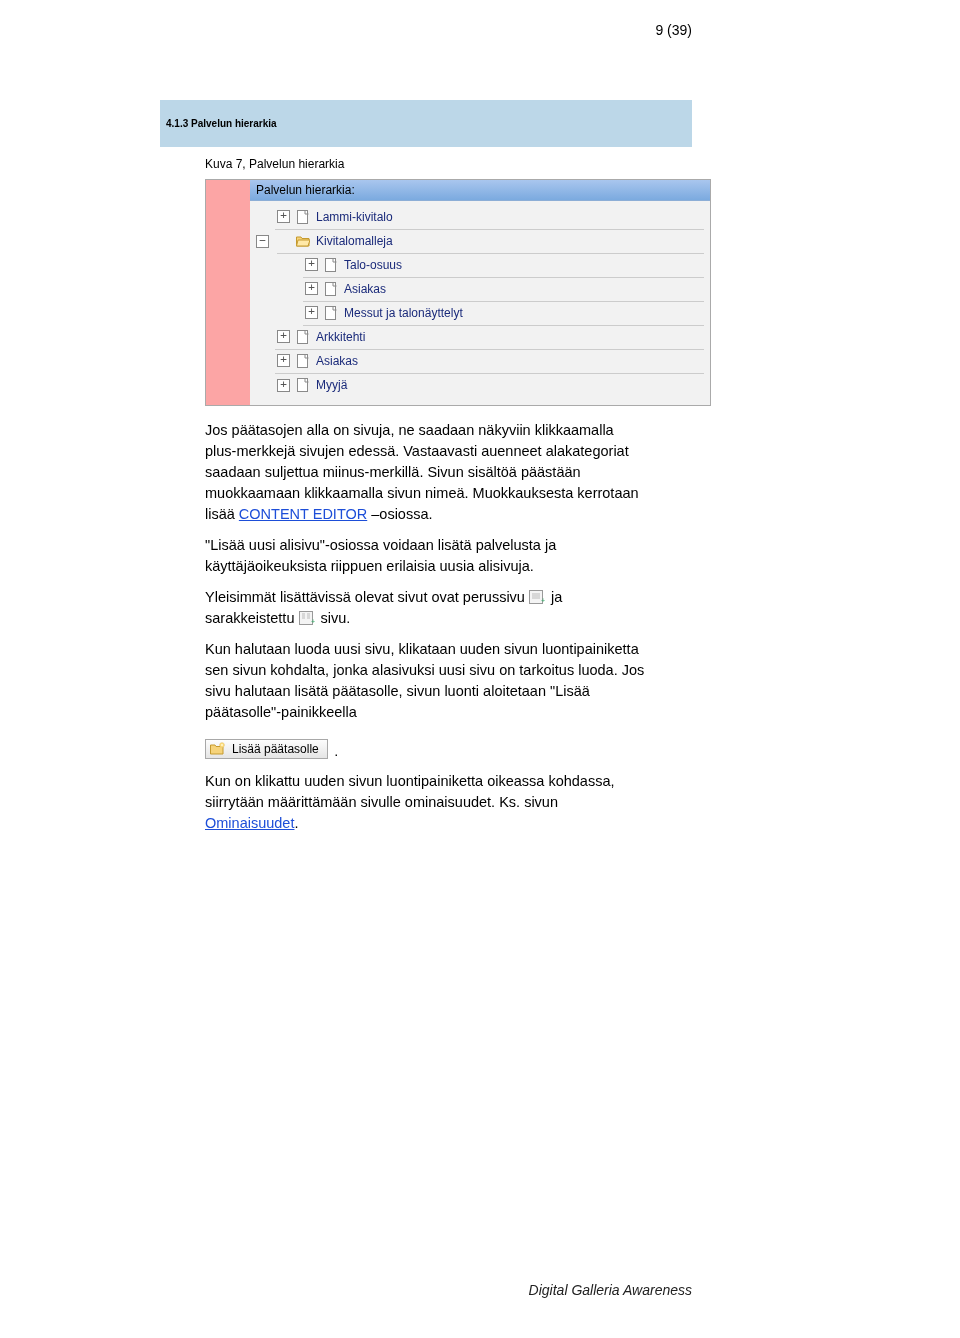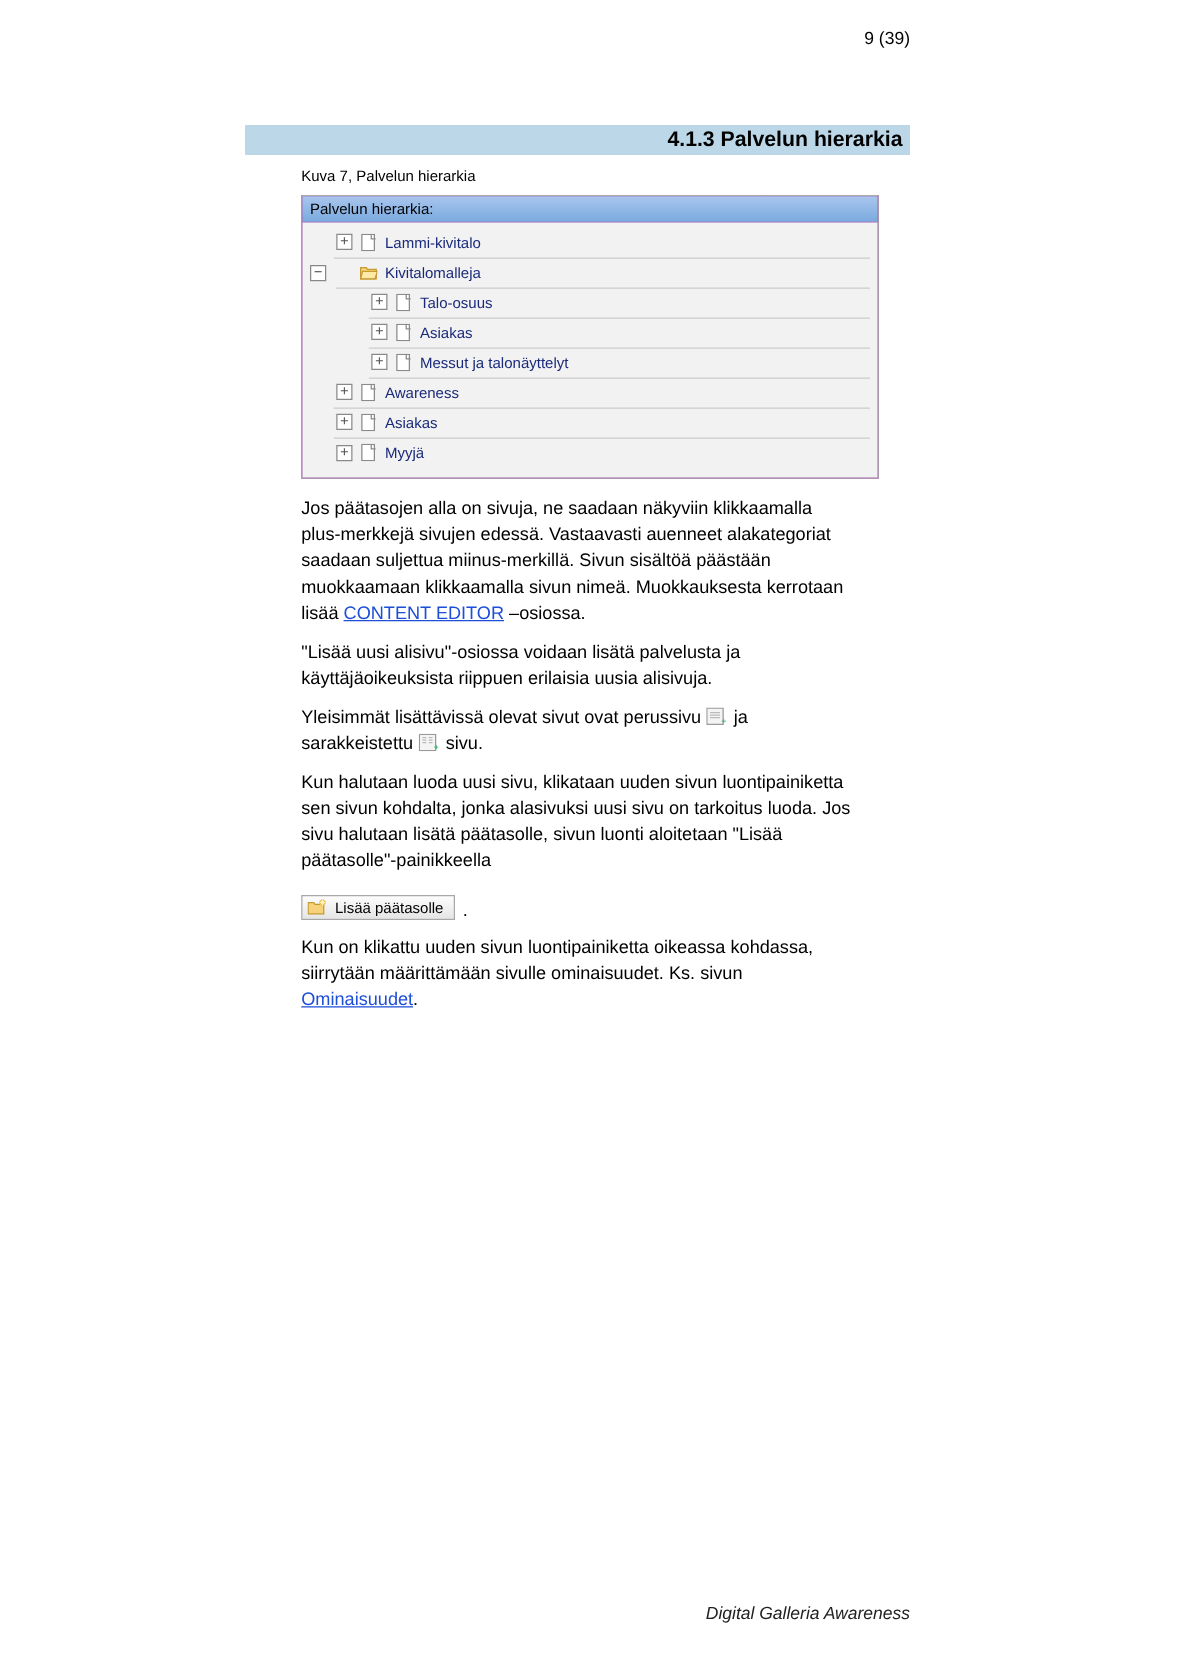--- a/index.html
+++ b/index.html
@@ -8,36 +8,34 @@
     background: #fff;
     font-family: Verdana, Arial, sans-serif;
     color: #000;
   }
   .page {
     width: 782px;
     min-height: 1338px;
     position: relative;
     padding: 40px 90px 60px 160px;
     box-sizing: border-box;
-    margin-left: 36px;
   }
   .page-number-top {
     position: absolute;
     top: 22px;
     right: 90px;
     font-size: 14px;
   }
   .section-heading {
     background: #bcd7e8;
-    padding: 2px 6px;
-    font-size: 17px;
+    padding: 18px 6px;
+    font-size: 10px;
     font-weight: bold;
     margin-top: 60px;
     margin-bottom: 8px;
-    text-align: right;
   }
   .body-text {
     font-size: 14.5px;
     line-height: 1.45;
     margin: 10px 45px 10px 45px;
   }
   .body-text a,
   .body-text .link-like {
     text-decoration: underline;
     color: #1d4ed8;
@@ -46,21 +44,22 @@
     font-size: 12px;
     margin: 10px 45px 8px 45px;
   }
   
   .panel {
     margin: 0 0 14px 45px;
     width: 460px;
     border: 1px solid #aaa;
     font-family: Arial, sans-serif;
     font-size: 12px;
-    background: #a21caf;
+    background: #fca5a5;
+    padding-left: 44px;
   }
   .panel-header {
     background: linear-gradient(#a9c6ee, #7baadf);
     color: #000;
     padding: 3px 6px;
     border-bottom: 1px solid #8daed6;
     font-size: 12px;
   }
   .tree {
     padding: 4px 6px 8px 6px;
@@ -243,21 +242,21 @@
       <div class="tree-row tree-indent-0">
         <span class="exp-placeholder"></span>
         <div class="tree-row-inner">
           <span class="exp-box">+</span>
           <span class="doc-icon">
             <svg viewBox="0 0 14 14">
                 <rect x="1.5" y="0.5" width="10" height="13" fill="#fff" stroke="#8a8a8a"></rect>
                 <path d="M9 0.5 L9 4 L12.5 4" fill="none" stroke="#8a8a8a"></path>
               </svg>
           </span>
-          <span class="tree-label">Awareness</span>
+          <span class="tree-label">Arkkitehti</span>
         </div>
       </div>
 
       <div class="tree-row tree-indent-0">
         <span class="exp-placeholder"></span>
         <div class="tree-row-inner">
           <span class="exp-box">+</span>
           <span class="doc-icon">
             <svg viewBox="0 0 14 14">
                 <rect x="1.5" y="0.5" width="10" height="13" fill="#fff" stroke="#8a8a8a"></rect>

